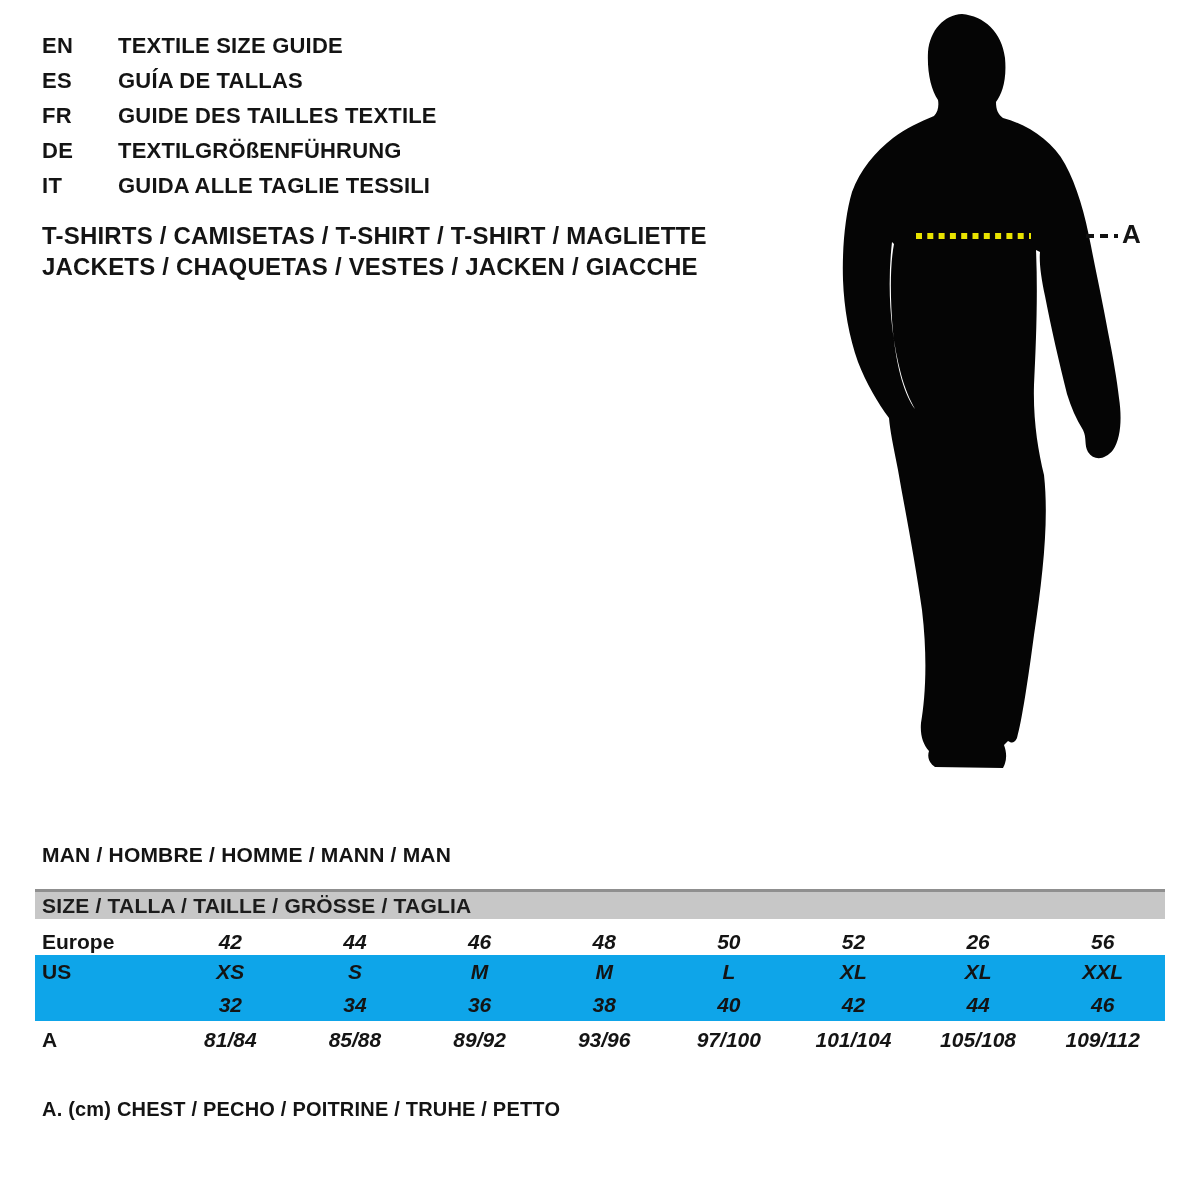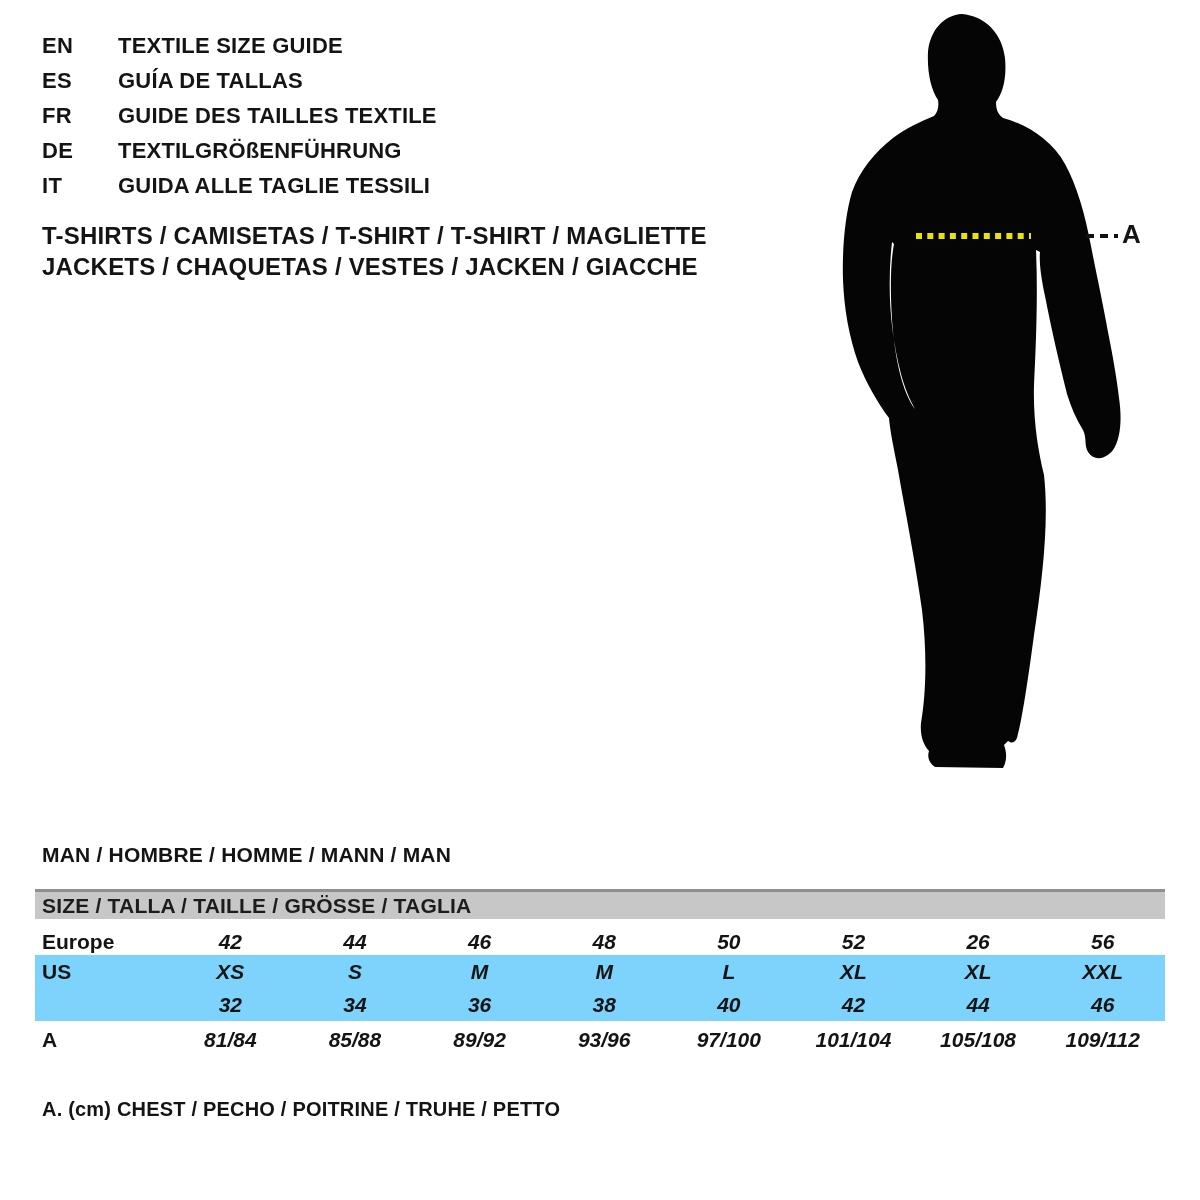--- a/index.html
+++ b/index.html
@@ -33,21 +33,21 @@
     border-top:3px solid #8f8f8f;
     background:#c7c7c7;
     height:27px; line-height:27px;
     padding-left:7px;
     font-size:21px; font-weight:bold; letter-spacing:.2px;
     color:#1c1c1c;
   }
   .st-rows { margin-top:9px; }
   .st-row { display:flex; align-items:center; font-size:21px; font-weight:bold; }
   .st-row.row-europe { height:27px; background:#ffffff; }
-  .st-row.row-shaded { height:33px; background:#7dd3fc; }
+  .st-row.row-shaded { height:33px; background:#0ea5e9; }
   .st-row.row-a { height:38px; background:#ffffff; }
   .st-label { width:133px; padding-left:7px; box-sizing:border-box; text-align:left; }
   .st-cell { flex:1; text-align:center;font-style:italic; }
   
   .footnote { position:absolute; left:42px; top:1098px; font-size:20px; font-weight:bold; letter-spacing:.2px; }
 </style>
 </head>
 <body>
 
 <div class="canvas">

